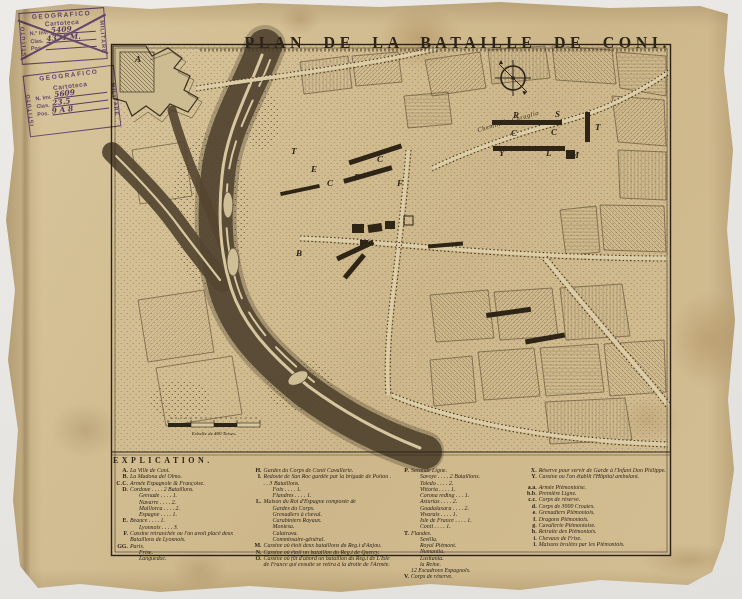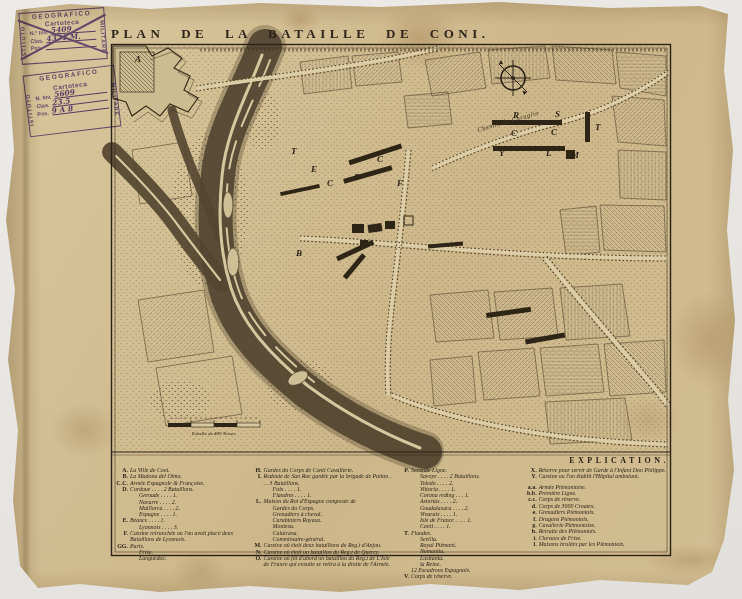--- a/index.html
+++ b/index.html
@@ -16,25 +16,25 @@
       radial-gradient(40px 30px at 200px 570px, rgba(120,90,45,.18), rgba(120,90,45,0) 70%),
       radial-gradient(70px 24px at 690px 560px, rgba(130,98,50,.25), rgba(130,98,50,0) 70%),
       linear-gradient(90deg, rgba(110,80,42,.38), rgba(110,80,42,0) 42px),
       linear-gradient(90deg, transparent 21px, rgba(90,65,35,.28) 25px, rgba(90,65,35,0) 31px),
       linear-gradient(-90deg, rgba(120,90,50,.30), rgba(120,90,50,0) 34px),
       linear-gradient(180deg, rgba(120,90,50,.26), rgba(120,90,50,0) 26px),
       linear-gradient(0deg, rgba(120,90,50,.26), rgba(120,90,50,0) 30px),
       linear-gradient(120deg,#d9c69d,#cdb78a 55%,#d3be93);
     filter:drop-shadow(2px 3px 5px rgba(60,45,25,.45));}
   .map-svg{position:absolute;inset:0;}
-  .title{position:absolute;left:111px;top:26px;width:560px;text-align:left;
-    font-size:13px;color:#2d241a;letter-spacing:4.5px;word-spacing:9px;font-weight:bold;}
+  .title{position:absolute;left:111px;top:34px;width:560px;text-align:right;
+    font-size:16px;color:#2d241a;letter-spacing:4.5px;word-spacing:9px;font-weight:bold;}
   
   .legend{position:absolute;left:113px;top:456px;width:556px;height:96px;color:#2d241a;}
-  .lhead{text-align:right;font-size:8px;font-weight:bold;letter-spacing:3.5px;word-spacing:2px;}
+  .lhead{text-align:left;font-size:8px;font-weight:bold;letter-spacing:3.5px;word-spacing:2px;}
   .lcols{display:flex;margin-top:2px;}
   .lcol{padding:0 2px;}
   .lcol.c1{width:132px;} .lcol.c2{width:146px;} .lcol.c3{width:126px;} .lcol.c4{width:146px;}
   .lrow{display:flex;font-size:5.9px;line-height:1.06;font-style:italic;}
   .lrow .lk{flex:none;width:13px;text-align:right;padding-right:2px;font-style:normal;font-weight:bold;font-size:6px;}
   .lrow.ind .lt{padding-left:9px;}
   .lrow.gap{margin-top:4px;}
   
   .stamp{position:absolute;color:#6e52aa;mix-blend-mode:multiply;opacity:.92;
     font-family:"Liberation Sans",sans-serif;}

